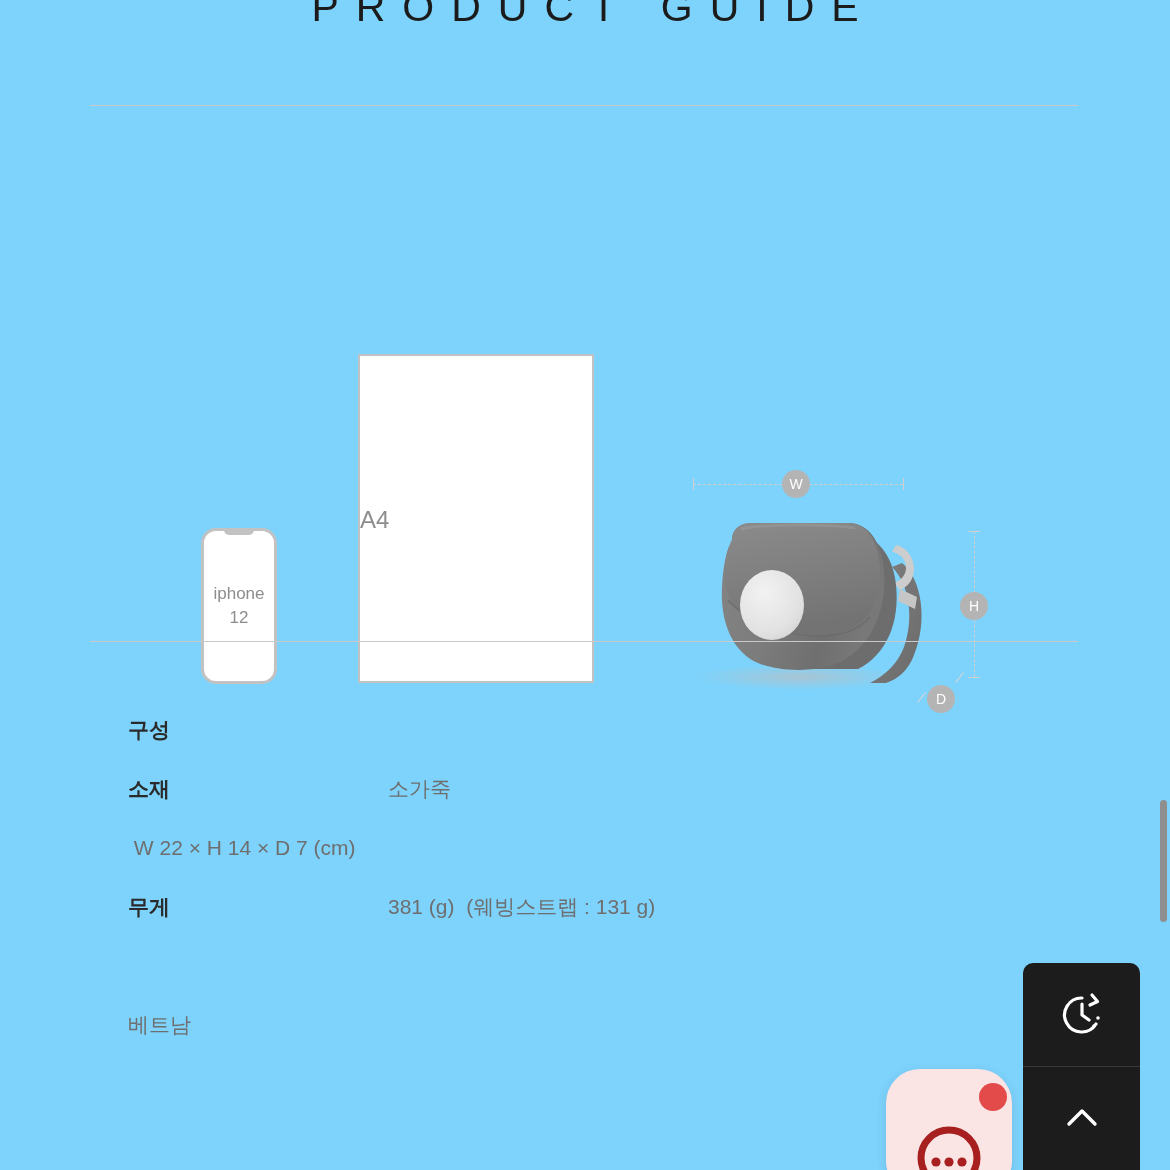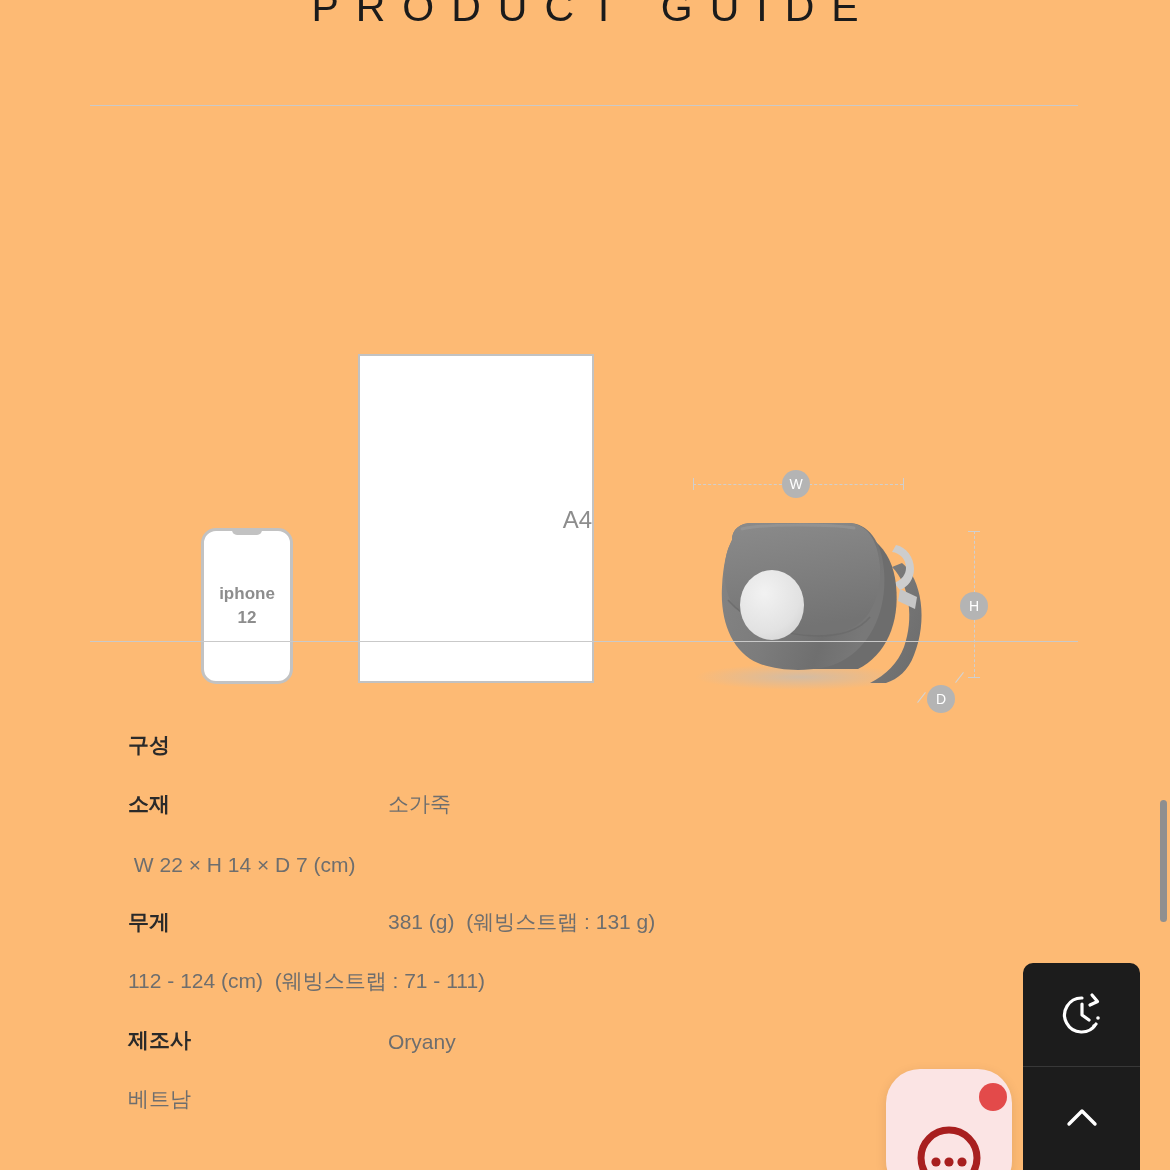--- a/index.html
+++ b/index.html
@@ -5,21 +5,21 @@
   * { margin:0; padding:0; box-sizing:border-box; }
   html, body {
     width:1170px; height:1170px;
     background:#ffffff;
     font-family:"Liberation Sans", sans-serif;
     overflow:hidden;
   }
   #page {
     position:relative;
     width:1170px; height:1170px;
-    background:#fdba74;
+    background:#7dd3fc;
   }
 
   
   #page-title {
     position:absolute;
     left:0; top:-16px;
     width:1170px;
     text-align:center;
     font-size:41px;
     letter-spacing:17px;
@@ -37,25 +37,24 @@
   }
   #divider-top { top:105px; }
   #divider-bottom { top:641px; }
 
   
   #size-compare { position:absolute; left:0; top:150px; width:1170px; height:470px; }
 
   
   #phone-outline {
     position:absolute; left:201px; top:378px;
-    width:92px; height:156px;
+    width:76px; height:156px;
     border:3px solid #c2c2c2;
     border-radius:15px;
     background:#fff;
-    font-weight:bold;
   }
   #phone-notch {
     position:absolute; left:50%; top:-2px;
     transform:translateX(-50%);
     width:30px; height:6px;
     background:#c2c2c2;
     border-bottom-left-radius:5px;
     border-bottom-right-radius:5px;
   }
   #phone-label {
@@ -69,21 +68,21 @@
 
   
   #a4-box {
     position:absolute; left:358px; top:204px;
     width:236px; height:329px;
     border:2px solid #c2c2c2;
     background:#fff;
   }
   #a4-label {
     position:absolute; left:0; top:150px;
-    width:100%; text-align:right;
+    width:100%; text-align:left;
     font-size:24px; color:#8d8d8d;
   }
 
   
   #bag-illustration {
     position:absolute; left:670px; top:355px;
     width:290px; height:200px;
   }
   #bag-svg { display:block; width:290px; height:200px; }
 
@@ -132,21 +131,21 @@
   #dim-d-tick-1 { left:921px; top:541px; transform:rotate(38deg); }
   #dim-d-tick-2 { left:959px; top:521px; transform:rotate(38deg); }
 
   
   #spec-table {
     position:absolute; left:128px; top:700px;
     width:900px;
   }
   .spec-row {
     display:flex;
-    align-items:flex-end;
+    align-items:center;
     height:59px;
   }
   .spec-label {
     width:260px;
     flex:0 0 260px;
     font-size:21px;
     font-weight:bold;
     color:#2a2a2a;
   }
   .spec-value {
@@ -308,25 +307,20 @@
       <div class="spec-value">소가죽</div>
     </div>
     <div class="spec-row">
       <div class="spec-value"> W 22 × H 14 × D 7 (cm)</div>
     </div>
     <div class="spec-row">
       <div class="spec-label">무게</div>
       <div class="spec-value">381 (g)  (웨빙스트랩 : 131 g)</div>
     </div>
     <div class="spec-row">
-      <div class="spec-value">112 - 124 (cm)  (웨빙스트랩 : 71 - 111)</div>
-    </div>
-    <div class="spec-row">
-      <div class="spec-label">제조사</div>
-      <div class="spec-value">Oryany</div>
     </div>
     <div class="spec-row">
       <div class="spec-value">베트남</div>
     </div>
   </div>
 
   <div id="chat-button">
     <svg id="chat-icon" width="74" height="74" viewBox="0 0 74 74">
       <circle cx="37" cy="37" r="28" fill="none" stroke="#a81f1f" stroke-width="7"></circle>
       <circle cx="24" cy="41" r="4.6" fill="#a81f1f"></circle>

